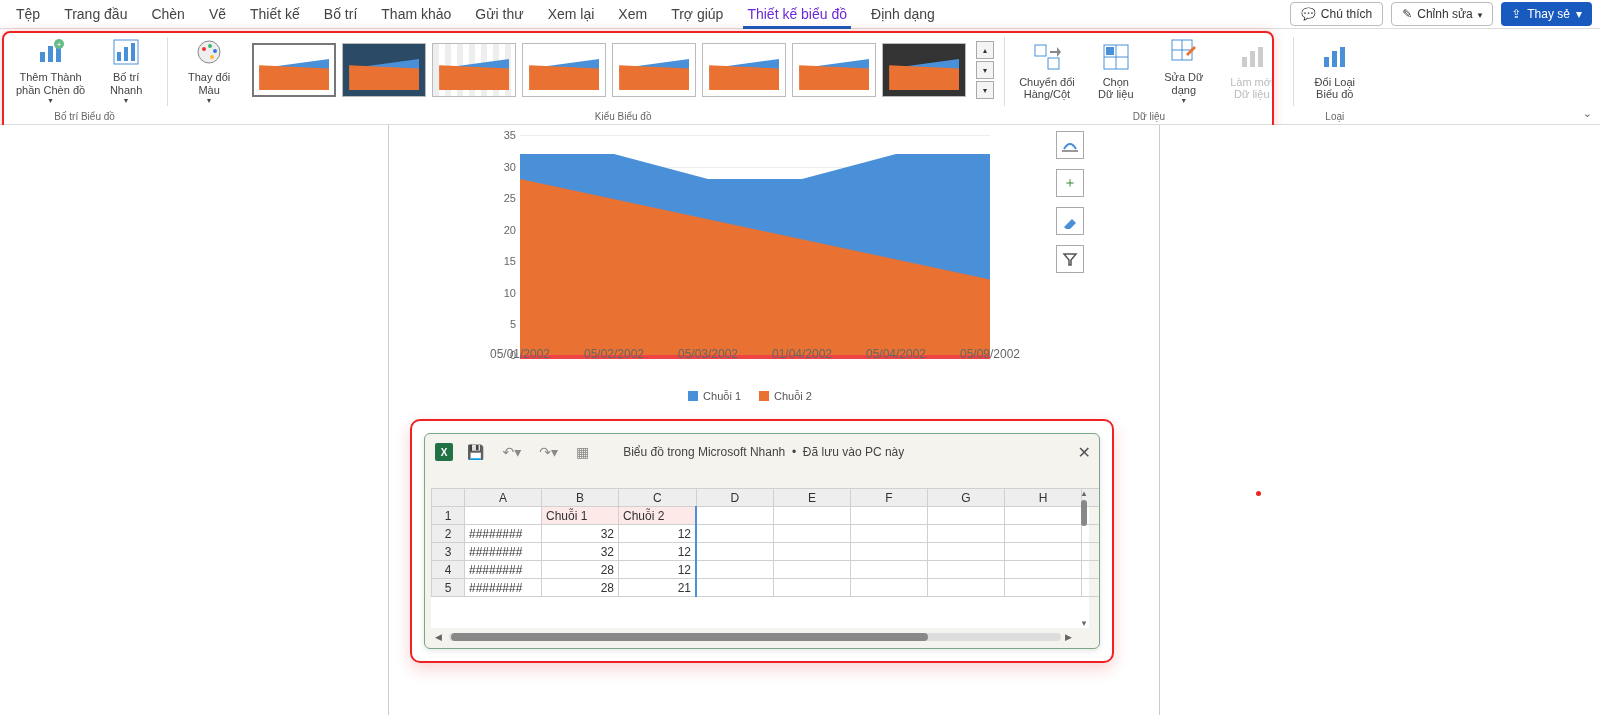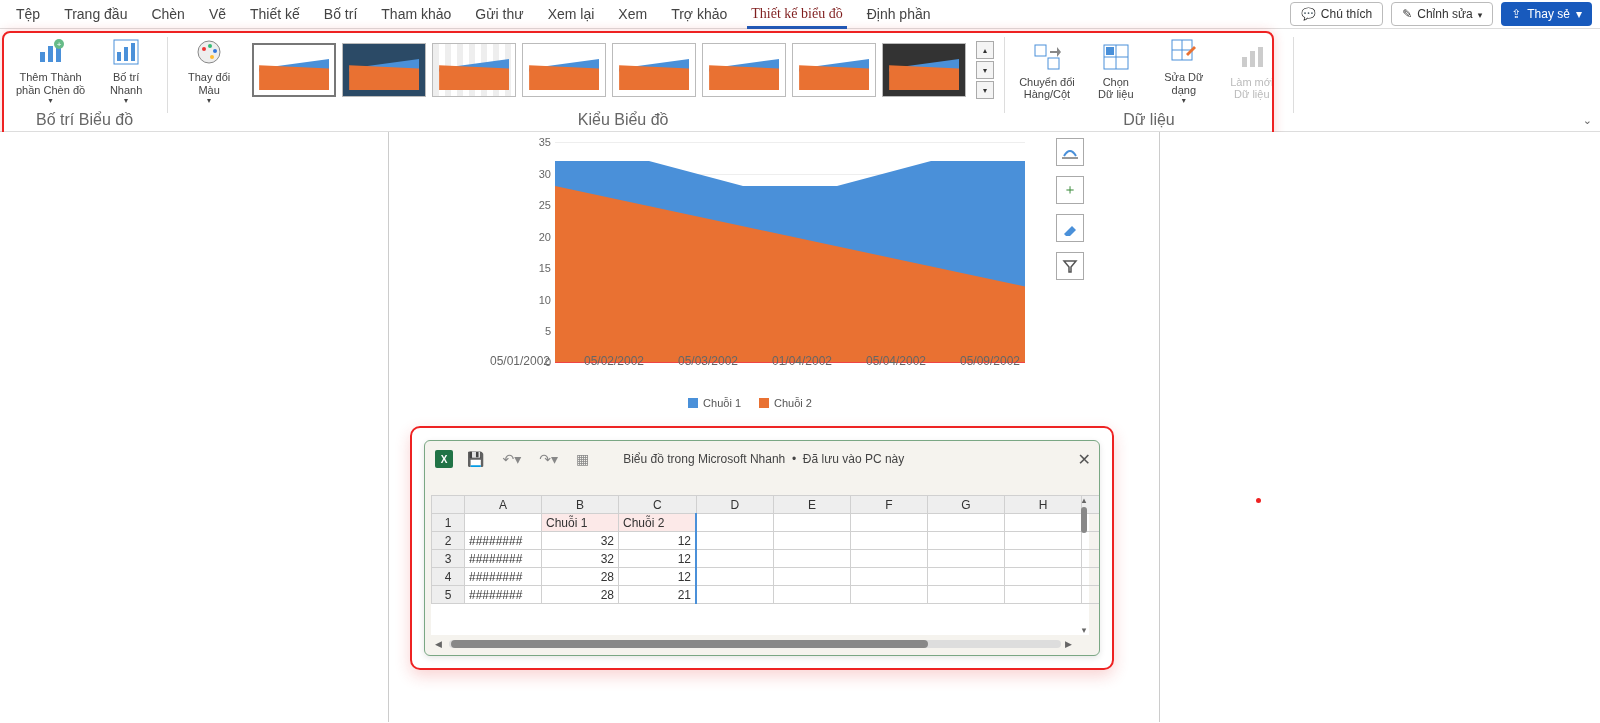--- a/index.html
+++ b/index.html
@@ -22,22 +22,21 @@
   }
   .tab {
     padding: 0 12px;
     line-height: 28px;
     font-size: 14px;
     cursor: pointer;
     position: relative;
     color: #444;
   }
   .tab.active {
-    color: #7f1d1d;
-    font-family: Liberation Serif, serif;
+    color: #6d28d9;
   }
   .tab.active::after {
     content: "";
     position: absolute;
     left: 8px;
     right: 8px;
     bottom: -1px;
     height: 3px;
     background: #185ABD;
   }
@@ -89,21 +88,21 @@
     align-items: center;
     padding: 0 6px 2px 6px;
   }
   .ribbon-group-body {
     display: flex;
     align-items: center;
     gap: 6px;
     flex: 1;
   }
   .group-label {
-    font-size: 16px;
+    font-size: 10px;
     color: #666;
     margin-top: 4px;
     text-align: center;
   }
   .sep {
     width: 1px;
     align-self: stretch;
     background: #ddd;
     margin: 4px 4px 18px 4px;
   }
@@ -215,22 +214,21 @@
     top: 10px;
     width: 520px;
     height: 270px;
   }
   .chart-plot {
     position: absolute;
     left: 30px;
     top: 0;
     width: 470px;
     height: 220px;
-    border-bottom: 1px solid #ef4444;
-    margin-left: 35px;
+    border-bottom: 4px solid #ef4444;
   }
   .gridline {
     position: absolute;
     left: 0; right: 0;
     border-top: 1px solid #eee;
   }
   .y-tick {
     position: absolute;
     left: -24px;
     font-size: 11px;
@@ -382,23 +380,23 @@
   <div class="tab">Tệp</div>
   <div class="tab">Trang đầu</div>
   <div class="tab">Chèn</div>
   <div class="tab">Vẽ</div>
   <div class="tab">Thiết kế</div>
   <div class="tab">Bố trí</div>
   <div class="tab">Tham khảo</div>
   <div class="tab">Gửi thư</div>
   <div class="tab">Xem lại</div>
   <div class="tab">Xem</div>
-  <div class="tab">Trợ khảo</div>
+  <div class="tab">Trợ giúp</div>
   <div class="tab active">Thiết kế biểu đồ</div>
-  <div class="tab">Định phần</div>
+  <div class="tab">Định dạng</div>
 
   <div class="top-right">
     <div class="pill">
       <span>💬</span>
       <span>Chú thích</span>
     </div>
     <div class="pill">
       <span>✎</span>
       <span>Chỉnh sửa</span>
       <span class="chev">▾</span>
@@ -561,20 +559,36 @@
               </svg>
           </div>
           <span style="white-space:pre-line">Làm mới
 Dữ liệu</span>
         </div>
       </div>
       <div class="group-label">Dữ liệu</div>
     </div>
     <div class="sep"></div>
 
+    <div class="ribbon-group">
+      <div class="ribbon-group-body">
+        <div class="rbtn">
+          <div class="icon-box">
+            <svg width="28" height="28">
+                <rect x="3" y="14" width="5" height="10" fill="#4A90D9"></rect>
+                <rect x="11" y="8" width="5" height="16" fill="#4A90D9"></rect>
+                <rect x="19" y="4" width="5" height="20" fill="#4A90D9"></rect>
+              </svg>
+          </div>
+          <span style="white-space:pre-line">Đổi Loại
+Biểu đồ</span>
+        </div>
+      </div>
+      <div class="group-label">Loại</div>
+    </div>
   </div>
 
   <div class="highlight-box"></div>
   <div class="ribbon-chevron">⌄</div>
 </div>
 
 <div class="doc-area">
   <div class="page"></div>
 
   <div class="chart-box">

